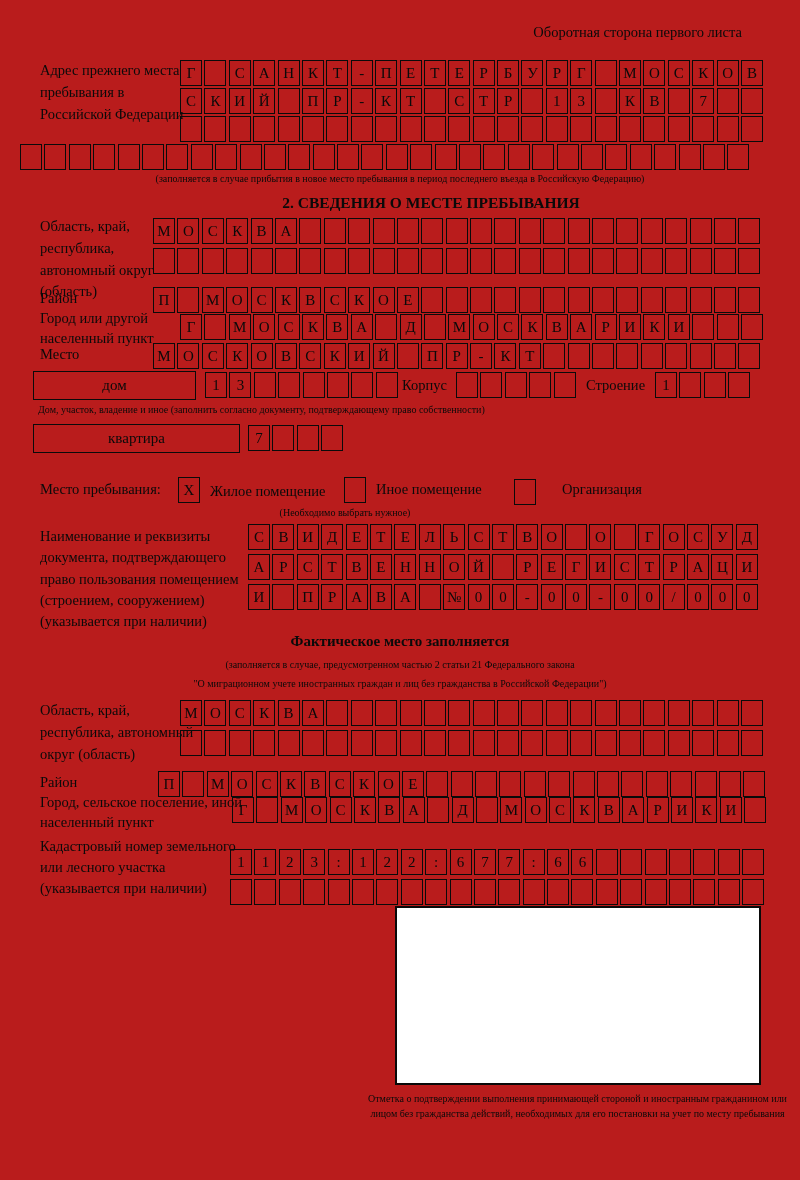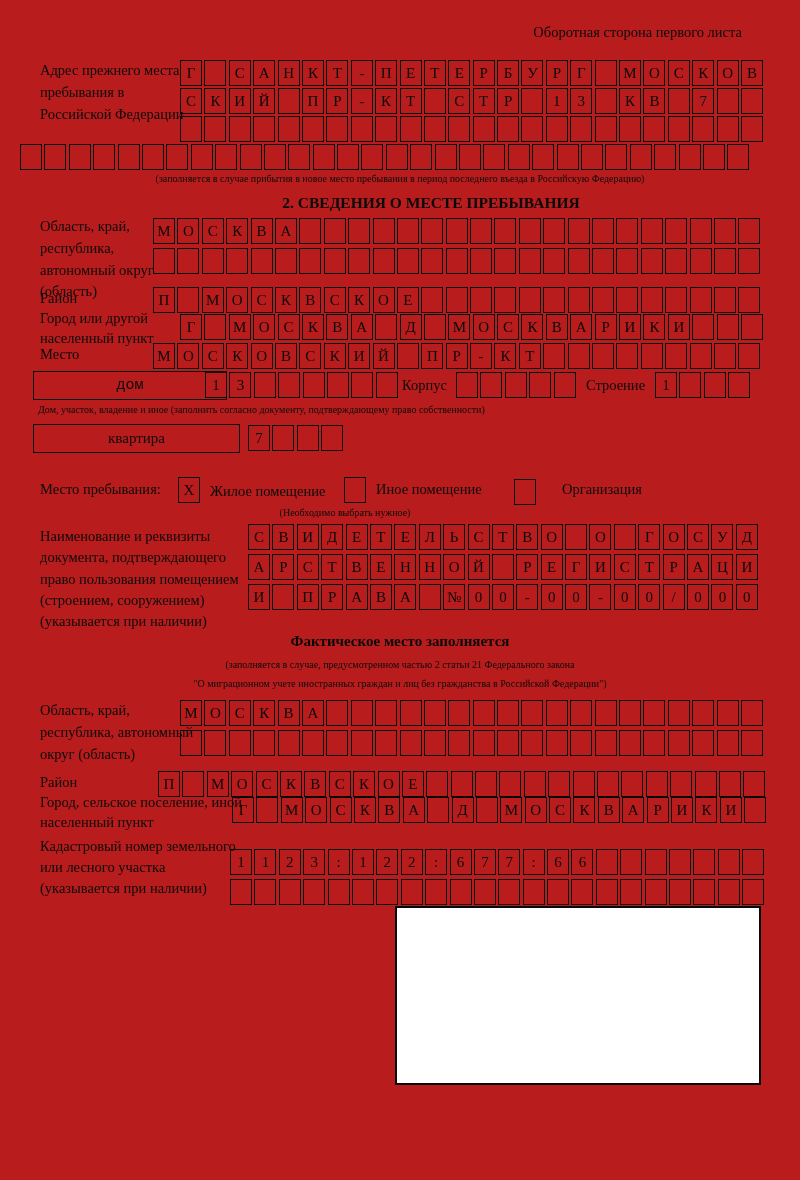--- a/index.html
+++ b/index.html
@@ -290,21 +290,21 @@
       <span class="cell"></span>
       <span class="cell"></span>
       <span class="cell"></span>
       <span class="cell"></span>
       <span class="cell"></span>
       <span class="cell"></span>
       <span class="cell"></span>
       <span class="cell"></span>
     </div>
 
-  <div class="vbox" style="left:33px;top:371px;width:194px;font-family:Liberation Mono, monospace;">дом</div>
+  <div class="vbox" style="left:33px;top:371px;width:163px;">дом</div>
   <div class="cells" style="left:205px;top:372px;">
       <span class="cell">1</span>
       <span class="cell">3</span>
       <span class="cell"></span>
       <span class="cell"></span>
       <span class="cell"></span>
       <span class="cell"></span>
       <span class="cell"></span>
       <span class="cell"></span>
     </div>
@@ -576,14 +576,15 @@
       <span class="cell"></span>
       <span class="cell"></span>
       <span class="cell"></span>
       <span class="cell"></span>
       <span class="cell"></span>
       <span class="cell"></span>
       <span class="cell"></span>
     </div>
 
   <div class="bigbox" style="left:395px;top:906px;width:366px;height:179px;"></div>
+  <div class="abs note" style="left:355px;top:1092px;width:445px;text-align:center;line-height:1.48;">Отметка о подтверждении выполнения принимающей стороной и иностранным гражданином или лицом без гражданства действий, необходимых для его постановки на учет по месту пребывания</div>
 
 </div>
 
 </body></html>

